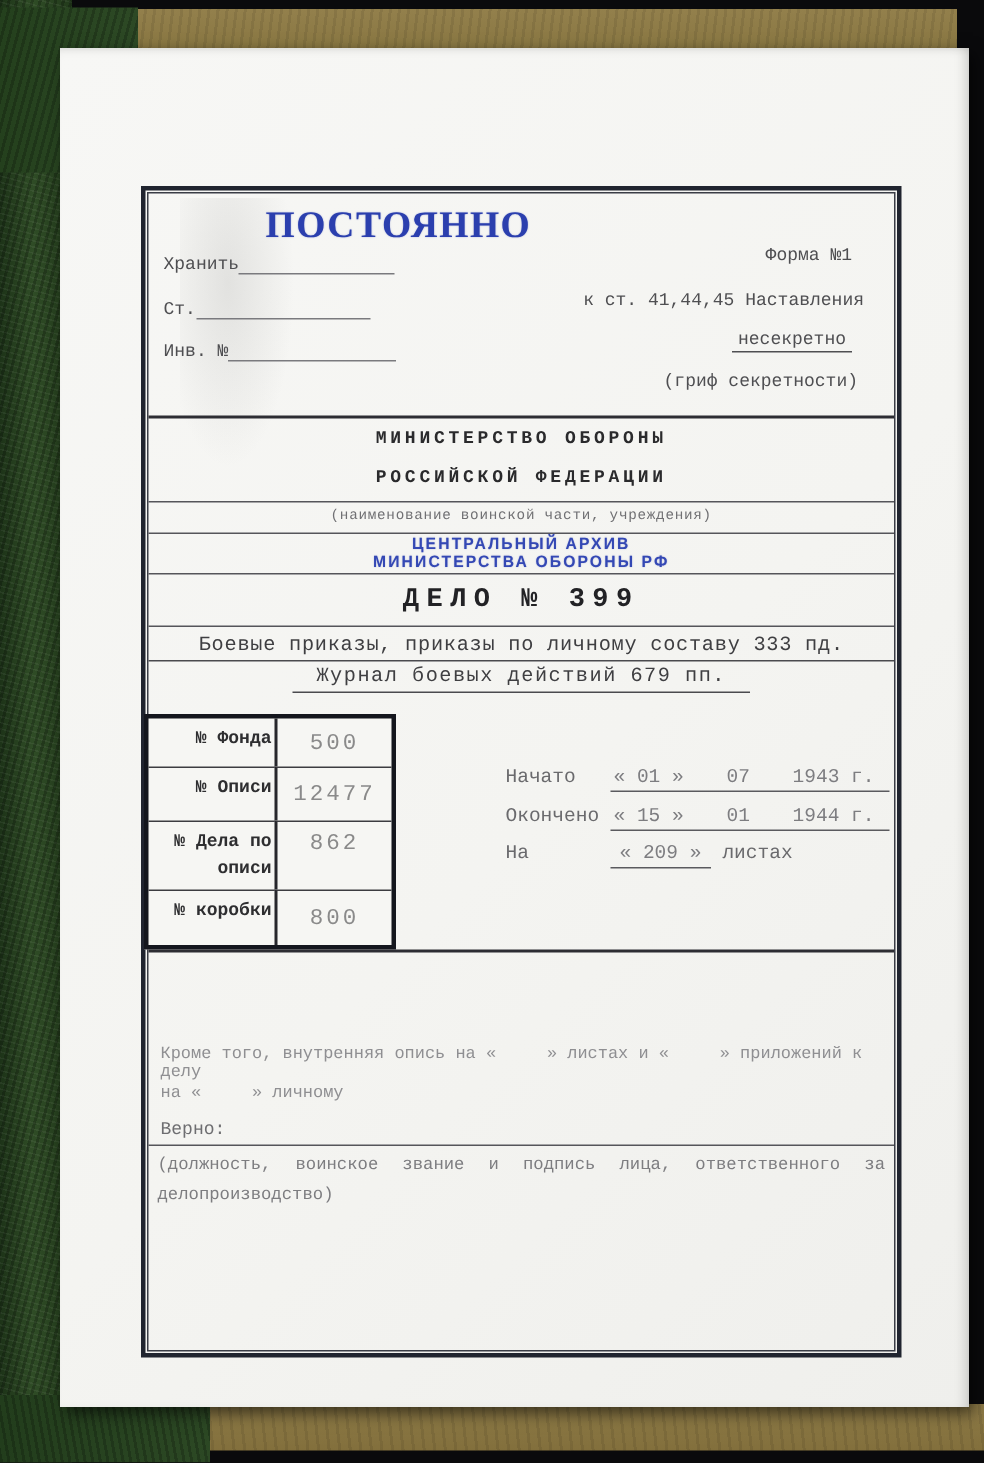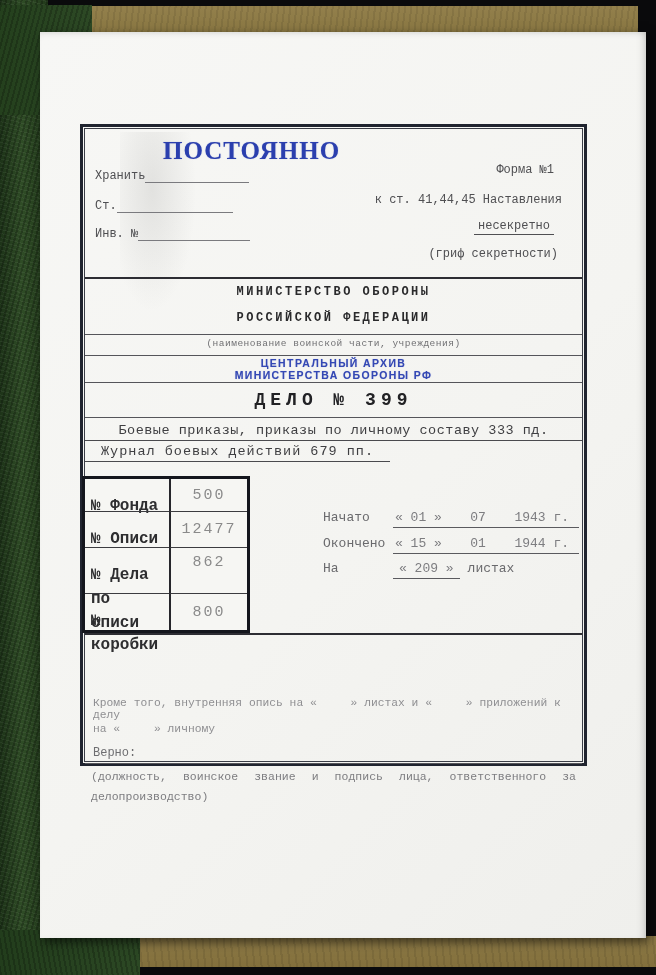--- a/index.html
+++ b/index.html
@@ -47,21 +47,21 @@
     background:linear-gradient(135deg,#f7f7f5 0%,#f4f4f1 55%,#efefec 100%);
     box-shadow:3px 4px 10px rgba(0,0,0,.6), inset -7px 0 9px -6px rgba(0,0,0,.22), inset 0 5px 8px -6px rgba(0,0,0,.18);
   }
   .smudge{
     position:absolute;left:80px;top:100px;width:80px;height:190px;
     background:radial-gradient(ellipse at 40% 30%,rgba(120,120,118,.16),transparent 65%);
     pointer-events:none;
   }
   
   .form{
-    position:absolute;left:40px;top:92px;width:507px;height:642px;
+    position:absolute;left:54px;top:92px;width:507px;height:781px;
     border:3px solid #20242f;box-sizing:border-box;
   }
   .form-inner{
     position:absolute;left:1px;top:1px;right:1px;bottom:1px;
     border:1px solid #3a3d46;
   }
   .abs{position:absolute;}
   .rule{position:absolute;left:0;right:0;height:0;border-top:1px solid #55555a;}
   .rule.thick{border-top:2px solid #2d2d33;}
   .blank{display:inline-block;border-bottom:1px solid #7a7a7e;height:12px;vertical-align:bottom;}
@@ -79,30 +79,30 @@
     font-size:12px;letter-spacing:2.5px;}
   .unit-caption{width:100%;text-align:center;font-size:9.5px;color:#707073;letter-spacing:.5px;}
   .archive-stamp{width:100%;text-align:center;color:#3448b4;
     font-family:"Liberation Sans","DejaVu Sans",sans-serif;font-weight:bold;
     font-size:11px;letter-spacing:1.5px;line-height:1.05;
     transform:scaleX(.95);text-shadow:0 0 1px rgba(52,72,180,.4);}
   .delo{width:100%;text-align:center;font-weight:bold;font-size:18px;
     letter-spacing:5px;color:#222225;}
   .case-title1{width:100%;text-align:center;font-size:13.5px;letter-spacing:.5px;
     color:#3f3f42;border-bottom:1px solid #4a4a4e;padding-bottom:2px;box-sizing:border-box;}
-  .case-title2{text-align:left;font-size:13.5px;letter-spacing:1px;color:#3f3f42;}
+  .case-title2{text-align:center;font-size:13.5px;letter-spacing:1px;color:#3f3f42;}
   .case-title2 span{display:inline-block;border-bottom:1px solid #4a4a4e;padding:0 16px 2px 16px;}
 
   .req-table{
     position:absolute;left:-3px;top:347px;width:168px;height:157px;
     border:3px solid #14161d;background:#f6f6f3;box-sizing:border-box;
     display:grid;grid-template-columns:84px 1fr;grid-template-rows:32px 36px 46px 37px;
   }
-  .req-label{font-size:16px;font-weight:bold;color:#2e2e30;
-    padding:15px 2px 0 6px;border-top:1px solid #3c3c40;line-height:1.5;}
+  .req-label{font-size:12px;font-weight:bold;color:#2e2e30;
+    padding:4px 2px 0 6px;border-top:1px solid #3c3c40;line-height:1.5;text-align:right;}
   .req-value{font-size:15px;letter-spacing:2px;color:#8a8a8a;
     border-left:2px solid #26262b;border-top:1px solid #3c3c40;
     display:flex;align-items:center;justify-content:center;}
   .req-label.first,.req-value.first{border-top:none;}
 
   .date-row{position:absolute;left:238px;width:256px;display:flex;font-size:13px;color:#6a6a6d;}
   .date-label{width:70px;flex:none;}
   .date-seg{flex:1;display:flex;justify-content:space-between;
     border-bottom:1px solid #5a5a5e;padding:0 10px 2px 2px;color:#7d7d80;}
   .sheet-count{border-bottom:1px solid #5a5a5e;padding:0 6px 2px 6px;color:#7d7d80;}

